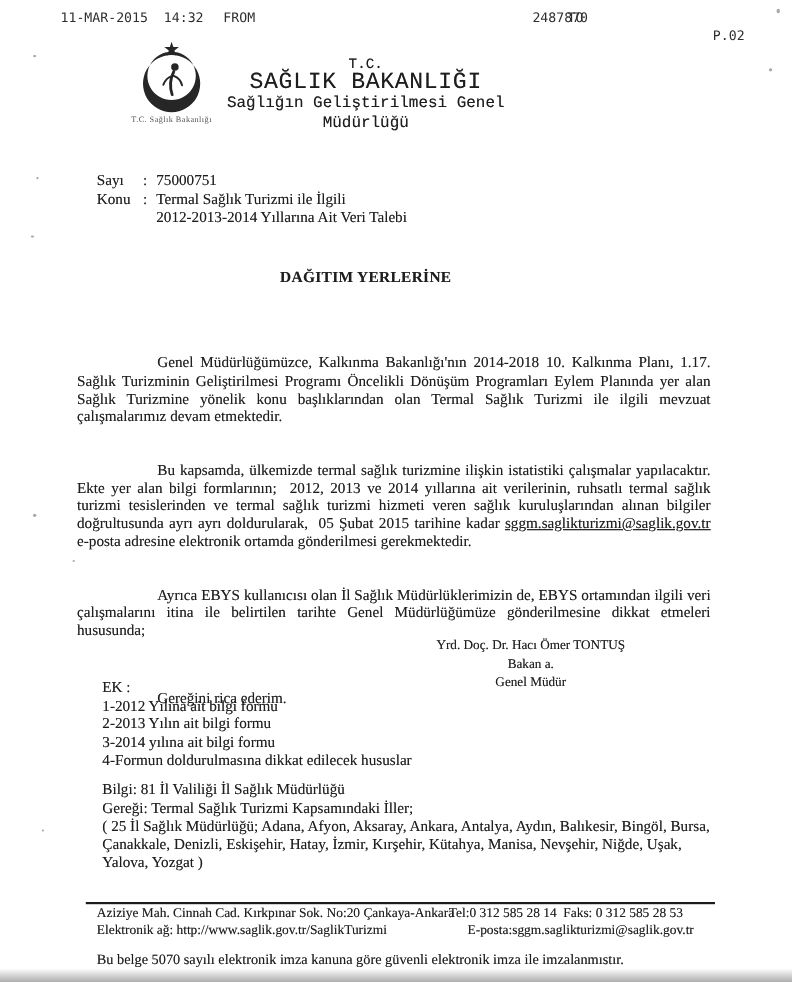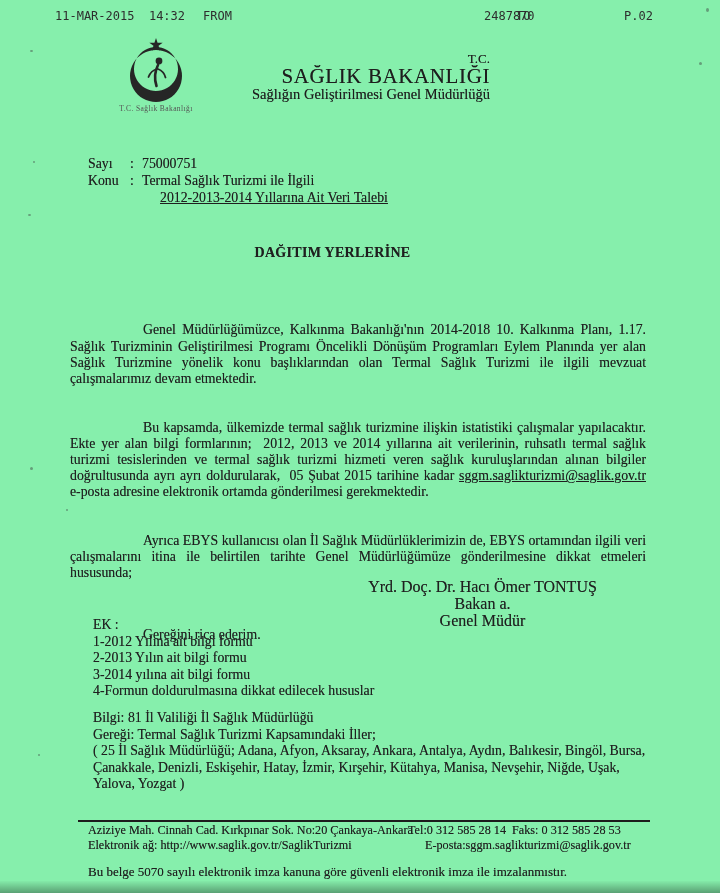--- a/index.html
+++ b/index.html
@@ -4,81 +4,81 @@
 <style>
   * { margin: 0; padding: 0; box-sizing: border-box; }
   html, body { width: 720px; height: 893px; }
   body {
     font-family: "Liberation Serif", serif;
     background: #e9e9e9;
   }
   .page {
     position: relative;
     width: 720px; height: 893px;
-    background: #86efac;
+    background: #ffffff;
     overflow: hidden;
     color: #1f1f1f;
   }
   .ink { text-shadow: 0 0 0.5px rgba(30,30,30,0.55); }
 
   
   .fax-header {
     position: absolute; top: 9px; left: 0; width: 100%;
     font-family: "DejaVu Sans Mono", monospace;
     font-size: 12px; color: #2e2e2e;
   }
   .fax-header span { position: absolute; white-space: pre; }
   .fx-datetime { left: 55px; }
   .fx-from { left: 203px; }
   .fx-to { left: 468px; margin-left: 48px; }
   .fx-tonum { left: 484px; }
-  .fx-page { left: 624px; }
+  .fx-page { left: 648px; margin-top: 16px; }
 
   
   .logo-wrap { position: absolute; left: 112px; top: 36px; width: 88px; height: 70px; }
   .logo-caption {
     position: absolute; left: 90px; top: 104px; width: 132px;
     text-align: center; font-size: 7.5px; color: #555;
     letter-spacing: 0.4px; filter: blur(0.3px);
   }
   .title-block {
     position: absolute; left: 175px; top: 50px; width: 315px;
-    text-align: right; color: #1d1d1d;
+    text-align: center; color: #1d1d1d; font-family: Liberation Mono, monospace;
   }
   .title-tc { font-size: 13px; line-height: 17px; }
   .title-ministry { font-size: 21px; letter-spacing: 0.6px; line-height: 18px; }
   .title-directorate { font-size: 14.5px; line-height: 18px; }
 
   
   .ref { position: absolute; left: 88px; top: 155px; font-size: 13.8px; line-height: 17px; }
   .ref-row { display: flex; }
   .ref-label { width: 42px; }
   .ref-colon { width: 12px; }
-  .ref-value2 { margin-left: 72px; text-decoration: underline; }
+  .ref-value2 { margin-left: 54px; }
 
   
   .dist-heading {
     position: absolute; left: 175px; top: 245px; width: 315px;
     text-align: center; font-size: 14px; font-weight: 600; letter-spacing: 0.3px;
   }
 
   
   .body-text {
     position: absolute; left: 70px; top: 290px; width: 576px;
     font-size: 13.8px; line-height: 16.2px; text-align: justify;
     white-space: pre-wrap;
   }
   .body-par { text-indent: 73px; }
   .u { text-decoration: underline; }
   .closing { margin-top: 13px; text-indent: 73px; }
 
   
   .signature {
     position: absolute; left: 360px; top: 578px; width: 245px;
-    text-align: center; font-size: 16px; line-height: 17px;
+    text-align: center; font-size: 12px; line-height: 17px;
   }
 
   
   .attachments {
     position: absolute; left: 93px; top: 617px;
     font-size: 13.8px; line-height: 16.5px;
   }
 
   
   .distribution {

